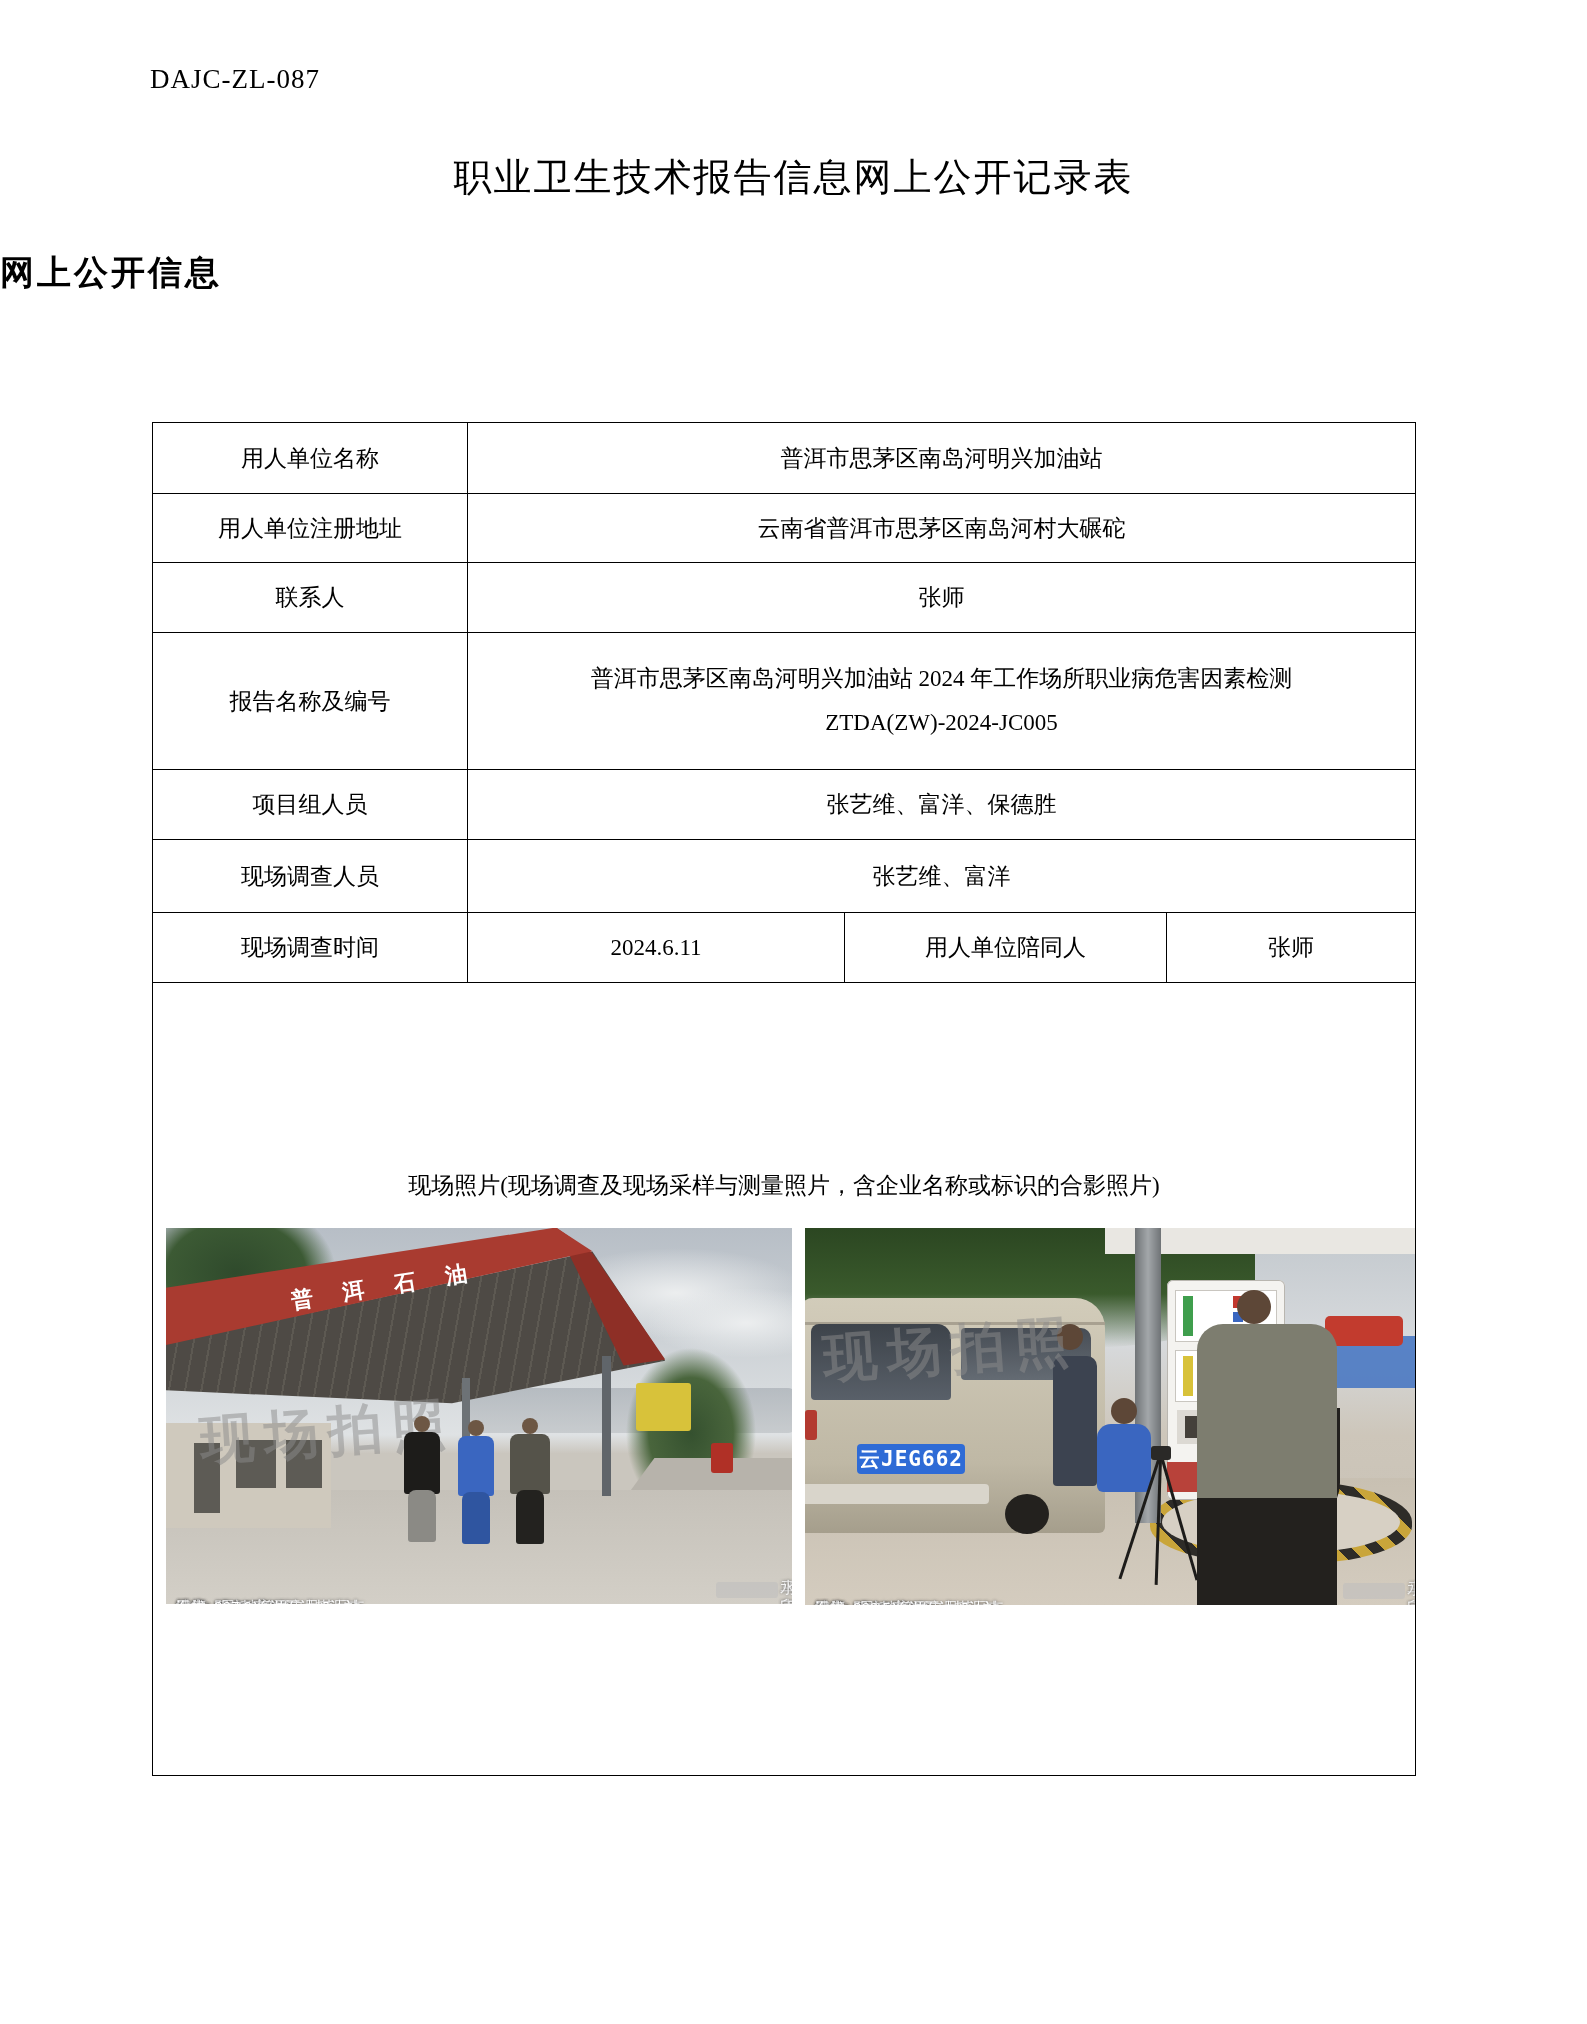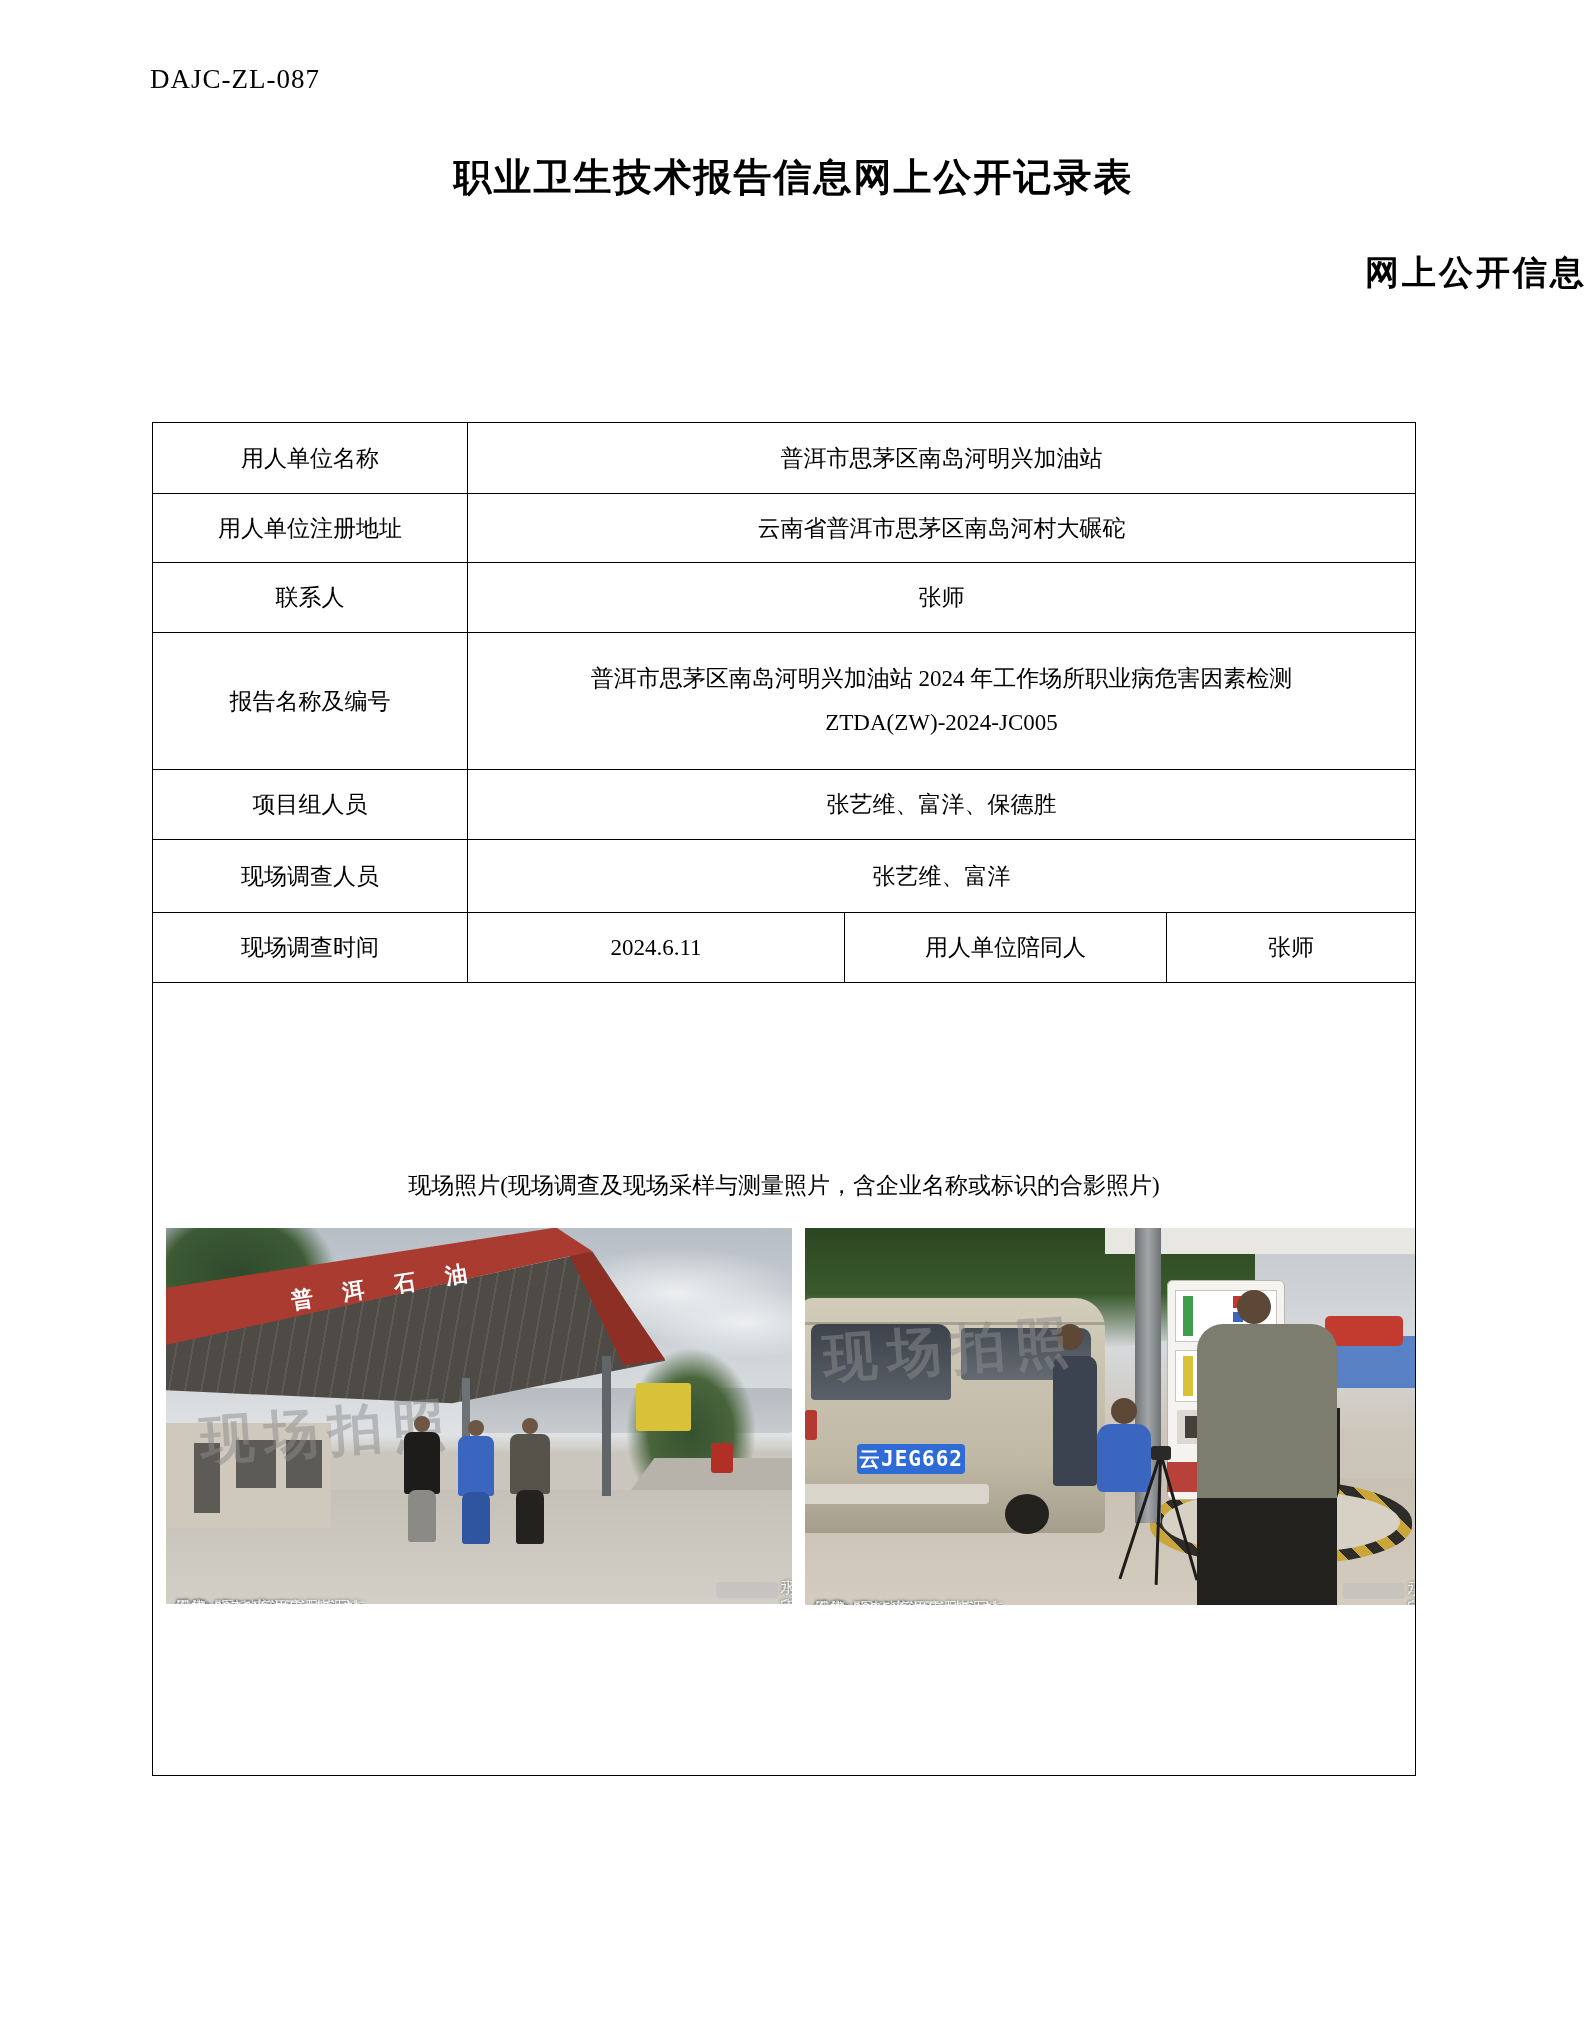--- a/index.html
+++ b/index.html
@@ -3,22 +3,22 @@
 <meta charset="utf-8">
 <style>
   html,body{margin:0;padding:0;}
   body{
     width:1587px;height:2024px;position:relative;background:#ffffff;
     font-family:"Liberation Serif","DejaVu Serif",serif;color:#000;
     overflow:hidden;
   }
   .doc-code{position:absolute;left:150px;top:64px;font-size:27px;letter-spacing:1px;}
   .main-title{position:absolute;left:0;top:152px;width:100%;text-align:center;
-    font-size:38px;font-weight:bold;letter-spacing:2px;}
-  .sub-title{position:absolute;left:0;top:250px;width:100%;text-align:right;
+    font-size:38px;font-weight:normal;letter-spacing:2px;}
+  .sub-title{position:absolute;left:0;top:250px;width:100%;text-align:left;
     font-size:34px;font-weight:bold;letter-spacing:3px;}
 
   table.main{position:absolute;left:152px;top:422px;border-collapse:collapse;
     table-layout:fixed;width:1263px;}
   table.main td{border:1.5px solid #000;text-align:center;vertical-align:middle;
     font-size:23px;padding:0 12px;overflow:hidden;}
   td.photo-cell{vertical-align:top;text-align:left;padding:0;}
   .caption{padding:16px 10px 0 10px;font-size:23px;}
   .photos{display:flex;gap:13px;margin:27px 0 0 1px;align-items:flex-start;}
   .photo{position:relative;overflow:hidden;flex:none;}

